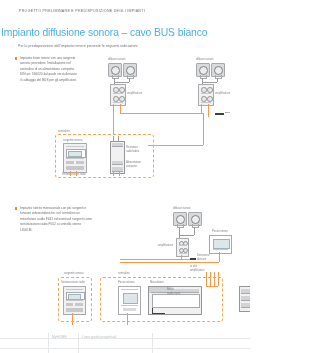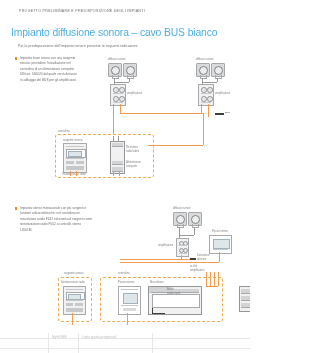--- a/index.html
+++ b/index.html
@@ -8,21 +8,21 @@
     font-family:"Liberation Sans", sans-serif;
     color:#58595b;overflow:hidden;position:relative;
   }
   .page{position:absolute;inset:0;}
   .eyebrow{
     position:absolute;left:19px;top:9px;
     font-size:3.6px;letter-spacing:.28px;color:#6d6e71;
     text-transform:uppercase;white-space:nowrap;
   }
   .title{
-    position:absolute;left:11px;top:27px;
+    position:absolute;left:1px;top:27px;
     font-size:10.4px;color:#4fb0e5;letter-spacing:-.15px;white-space:nowrap;
   }
   .subtitle{
     position:absolute;left:18px;top:43.5px;
     font-size:3.5px;color:#6d6e71;letter-spacing:.05px;white-space:nowrap;
   }
 
   
   .bullets{position:absolute;font-size:3.2px;line-height:5.4px;color:#6d6e71;}
   .bul-1{left:15px;top:56px;width:62px;}

